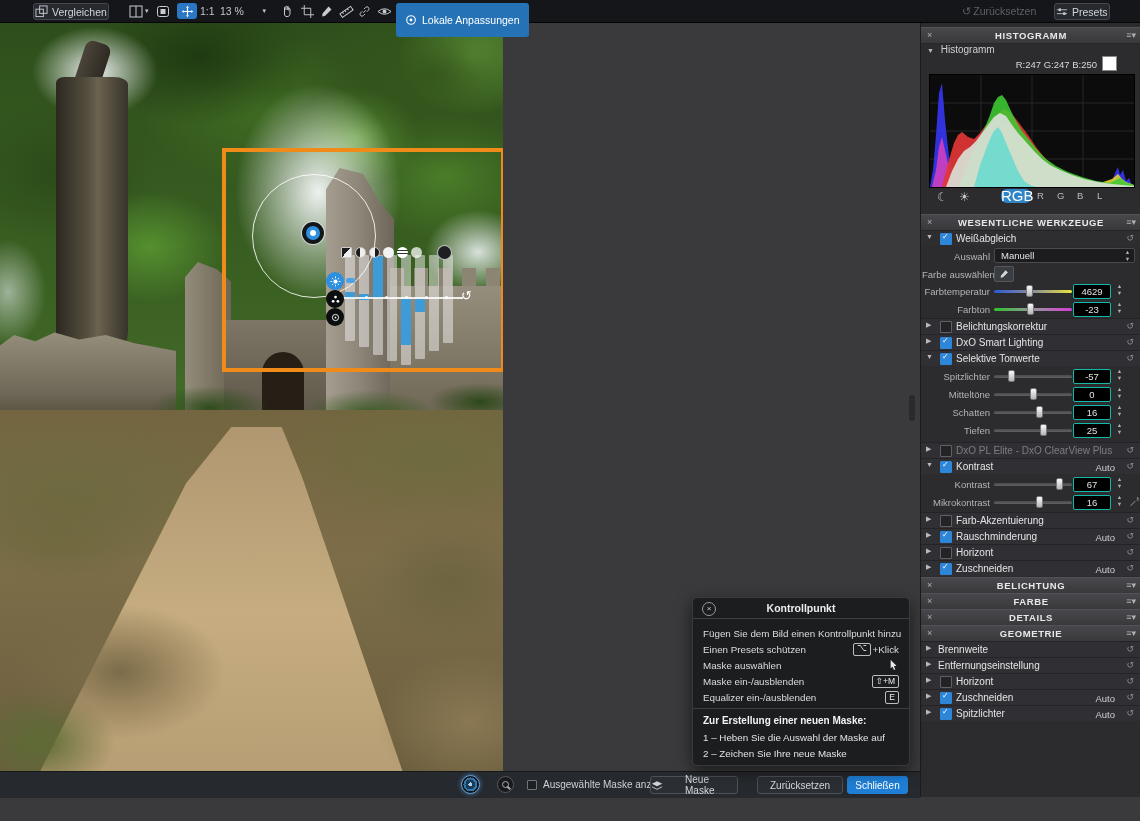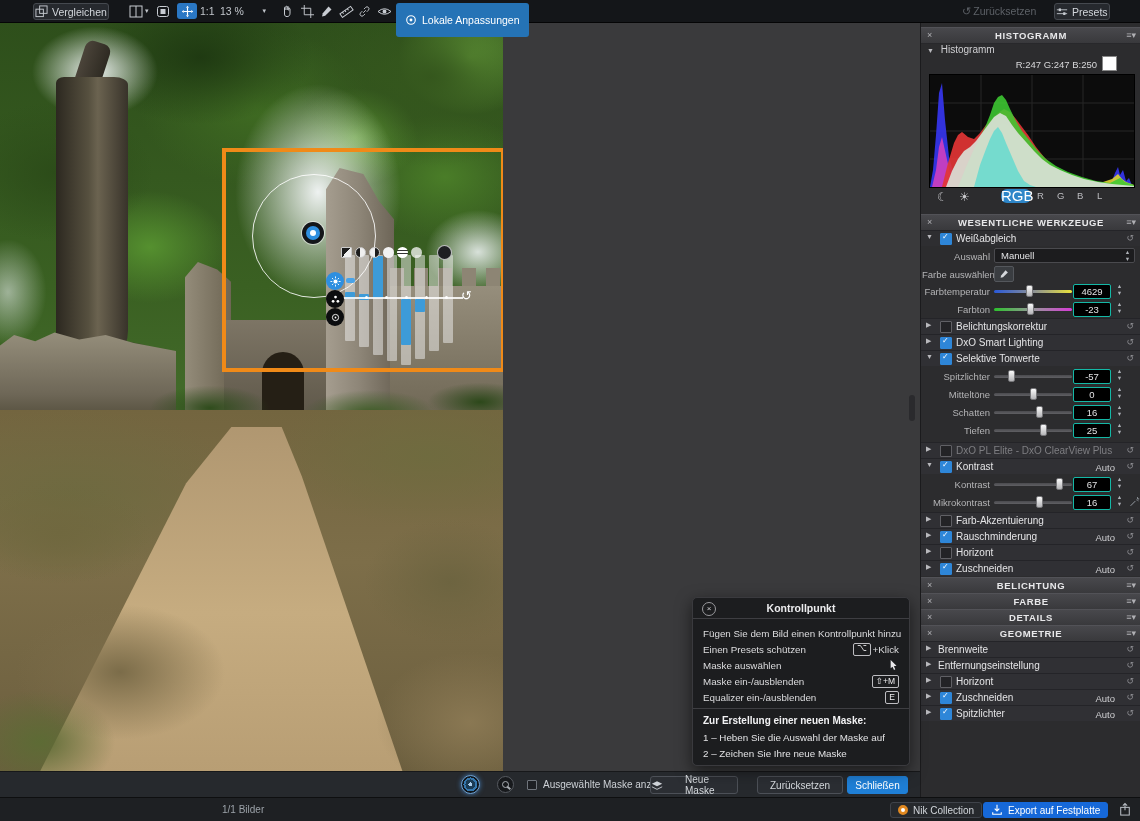--- a/index.html
+++ b/index.html
@@ -560,32 +560,14 @@
       <span>Neue Maske</span>
     </div>
     <div class="mbtn" style="left:757px;width:86px">
       <span>Zurücksetzen</span>
     </div>
     <div class="mbtn" style="left:847px;width:61px;background:#1f7fd6;border-color:#1f7fd6;color:#fff">
       <span>Schließen</span>
     </div>
   </div>
 
-  <div class="statusbar">
-    <div style="position:absolute;left:222px;top:6px;font-size:10px;color:#9ba1a8">1/1 Bilder</div>
-    <div class="sbtn" style="left:890px">
-      <span style="width:10px;height:10px;border-radius:50%;border:3px solid #e08820;box-sizing:border-box;background:#fff;display:inline-block"></span>
-      <span>Nik Collection</span>
-    </div>
-    <div class="sbtn" style="left:983px;background:#1668d8;border-color:#1668d8;color:#fff">
-      <svg width="12" height="12" viewBox="0 0 14 14">
-          <path d="M7 1v7M4.3 5.3L7 8l2.7-2.7" stroke="#fff" fill="none" stroke-width="1.3"></path>
-          <path d="M2 9.5V12h10V9.5" stroke="#fff" fill="none" stroke-width="1.3"></path>
-        </svg>
-      <span>Export auf Festplatte</span>
-    </div>
-    <svg style="position:absolute;left:1119px;top:4px" width="12" height="15" viewBox="0 0 14 16">
-        <rect x="2" y="5.5" width="10" height="9" fill="none" stroke="#b9bec5" stroke-width="1.2"></rect>
-        <path d="M7 1v8M4.5 3.5L7 1l2.5 2.5" stroke="#b9bec5" fill="none" stroke-width="1.2"></path>
-      </svg>
-  </div>
 
 </div>
 
 </body></html>

